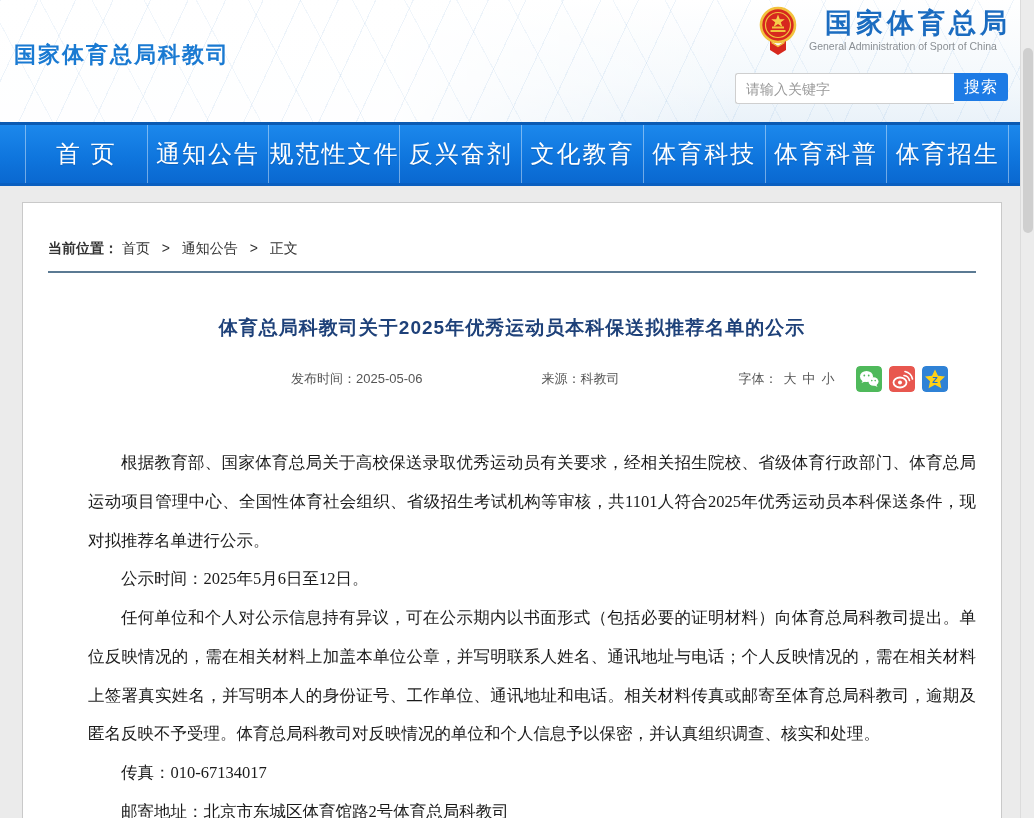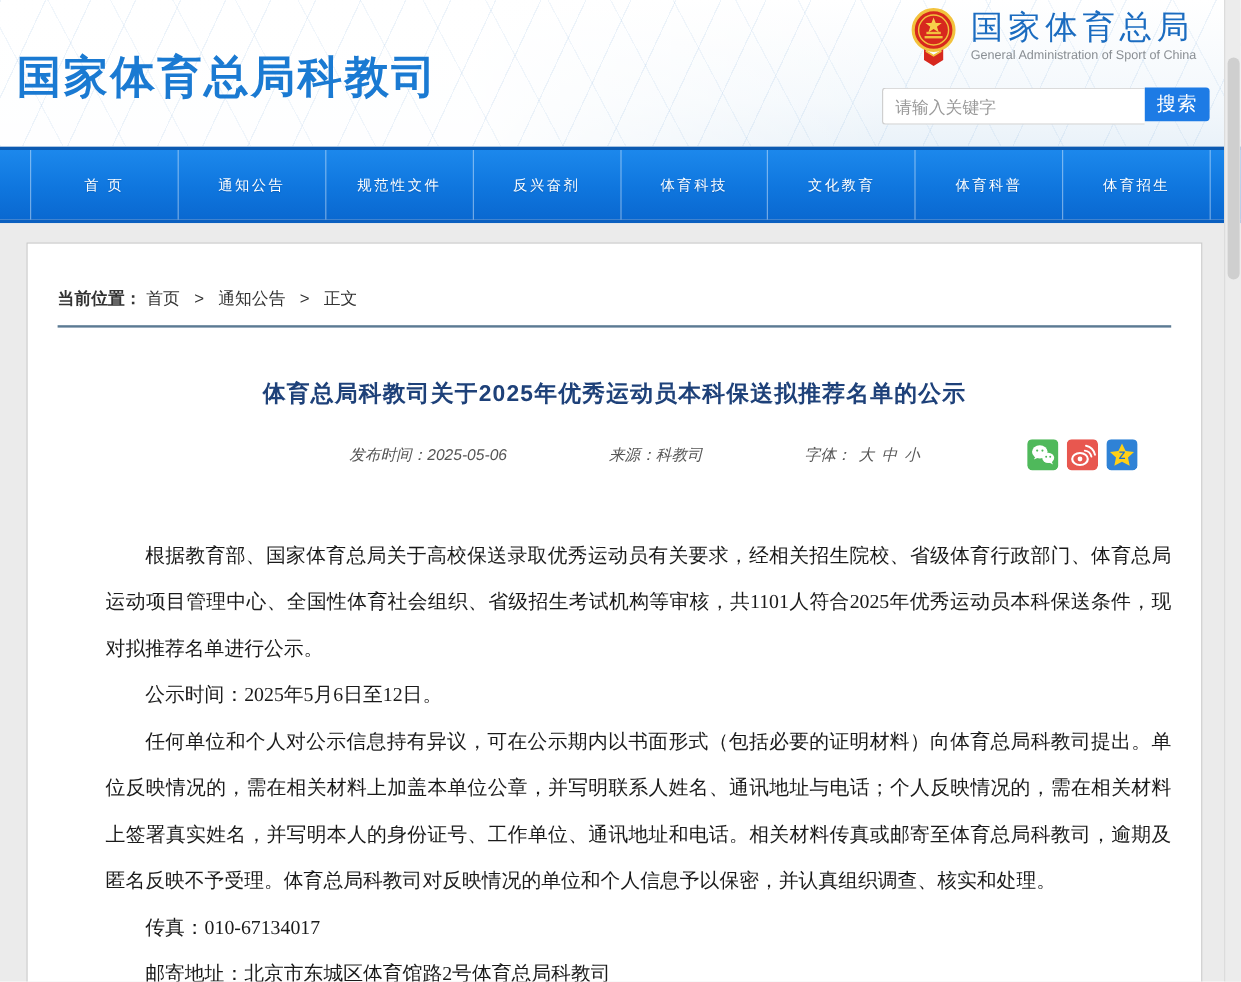--- a/index.html
+++ b/index.html
@@ -7,61 +7,61 @@
   body { font-family:"Liberation Sans","DejaVu Sans",sans-serif; background:#ebebeb; position:relative; }
 
   
   .site-header { position:relative; width:1034px; height:122px;
     background:linear-gradient(180deg,#ffffff 0%,#f3f8fc 70%,#eaf2f9 100%); overflow:hidden; }
   .site-header::after { content:""; position:absolute; inset:0; pointer-events:none;
     background:
       repeating-linear-gradient(115deg, rgba(130,175,220,.14) 0 1px, transparent 1px 34px),
       repeating-linear-gradient(62deg,  rgba(130,175,220,.11) 0 1px, transparent 1px 46px),
       linear-gradient(90deg, rgba(255,255,255,.95) 0 38%, rgba(255,255,255,0) 72%); }
-  .site-title { position:absolute; left:14px; top:40px; font-size:37px; font-weight:700;
+  .site-title { position:absolute; left:14px; top:40px; font-size:22px; font-weight:700;
     color:#1a7ad2; letter-spacing:2px; z-index:2; cursor:pointer; }
   .org-block { position:absolute; left:757px; top:6px; display:flex; align-items:center; z-index:2; }
   .emblem { width:42px; height:50px; margin-right:10px; }
   .org-names { line-height:1.1; }
-  .org-name { font-size:27px; font-weight:400; color:#1b6cc0; letter-spacing:4px; }
+  .org-name { font-size:27px; font-weight:700; color:#1b6cc0; letter-spacing:4px;margin-left:16px; }
   .org-name-en { font-size:10.5px; color:#8a8f94; margin-top:2px; }
   .search-row { position:absolute; left:735px; top:73px; display:flex; z-index:2; }
   .search-input { width:219px; height:31px; border:1px solid #cfcfcf; border-right:none;
     background:#ffffff; padding:4px 10px; font-size:14px; color:#333; outline:none;
     border-radius:3px 0 0 3px; }
   .search-input::placeholder { color:#999; }
   .search-btn { width:54px; height:28px; border:none; background:#1d7be5; color:#fff;
     font-size:16px; cursor:pointer; border-radius:0 3px 3px 0; letter-spacing:1px; }
 
   
   .main-nav { width:1034px; height:64px; display:flex; padding:0 25px;
     background:linear-gradient(180deg,#1c88ec 0%,#0f76de 55%,#0a68d0 100%);
     border-top:3px solid #0b5ab2; border-bottom:3px solid #0a5fc0; }
-  .nav-item { flex:1; text-align:center; line-height:58px; color:#ffffff; font-size:12px;
+  .nav-item { flex:1; text-align:center; line-height:58px; color:#ffffff; font-size:24px;
     letter-spacing:2px; cursor:pointer; border-left:1px solid rgba(255,255,255,.42);
     text-shadow:0 1px 1px rgba(0,40,90,.25); white-space:nowrap; }
   .nav-item:last-child { border-right:1px solid rgba(255,255,255,.42); }
 
   
   .content-bg { width:1034px; height:456px; background:#ebebeb; padding-top:16px; }
   .card { margin-left:22px; width:980px; height:700px; background:#ffffff;
     border:1px solid #c9c9c9; padding:0 25px; position:relative; }
 
   .breadcrumb { margin-top:37px; font-size:14px; color:#333; }
   .breadcrumb .bc-label { font-weight:700; }
   .breadcrumb a { color:#333; text-decoration:none; cursor:pointer; }
   .bc-sep { margin:0 8px; color:#333; }
   .bc-divider { margin-top:13px; border:none; border-top:2px solid #5b7a93; height:0; }
 
   .article-title { margin-top:42px; text-align:center; font-size:19px; font-weight:700;
     color:#1e4179; letter-spacing:1px; }
 
   .meta-row { margin-top:25px; position:relative; height:26px; font-size:13px; color:#555;
     display:flex; align-items:center; }
-  .meta-group { margin-left:243px; display:flex; gap:85px; white-space:nowrap;font-style:italic; }
+  .meta-group { margin-left:243px; display:flex; gap:119px; white-space:nowrap; }
   .font-links a { color:#555; text-decoration:none; margin-left:6px; cursor:pointer; }
   .share-row { position:absolute; right:28px; top:0; display:flex; gap:7px; }
   .share-icon { width:26px; height:26px; border-radius:4px; cursor:pointer; display:block; }
 
   .article-body { margin-top:52px; font-family:"Liberation Serif","DejaVu Serif",serif;
     font-size:16.5px; color:#1a1a1a; line-height:2.35; text-align:justify; }
   .article-body p { text-indent:2em;margin-left:40px; }
 
   
   .scrollbar-track { position:absolute; top:0; right:0; width:14px; height:818px;
@@ -95,22 +95,22 @@
     <input class="search-input" type="text" placeholder="请输入关键字" style="">
     <button class="search-btn">搜索</button>
   </div>
 </header>
 
 <nav class="main-nav">
   <div class="nav-item">首 页</div>
   <div class="nav-item">通知公告</div>
   <div class="nav-item">规范性文件</div>
   <div class="nav-item">反兴奋剂</div>
+  <div class="nav-item">文化教育</div>
   <div class="nav-item">体育科技</div>
-  <div class="nav-item">文化教育</div>
   <div class="nav-item">体育科普</div>
   <div class="nav-item">体育招生</div>
 </nav>
 
 <div class="content-bg">
   <div class="card">
 
     <div class="breadcrumb">
       <span class="bc-label">当前位置：</span>
       <a>首页</a>

